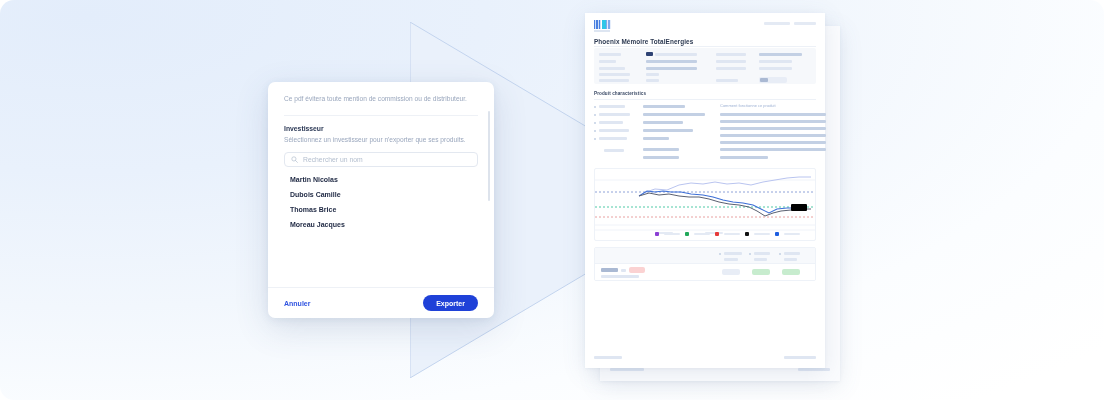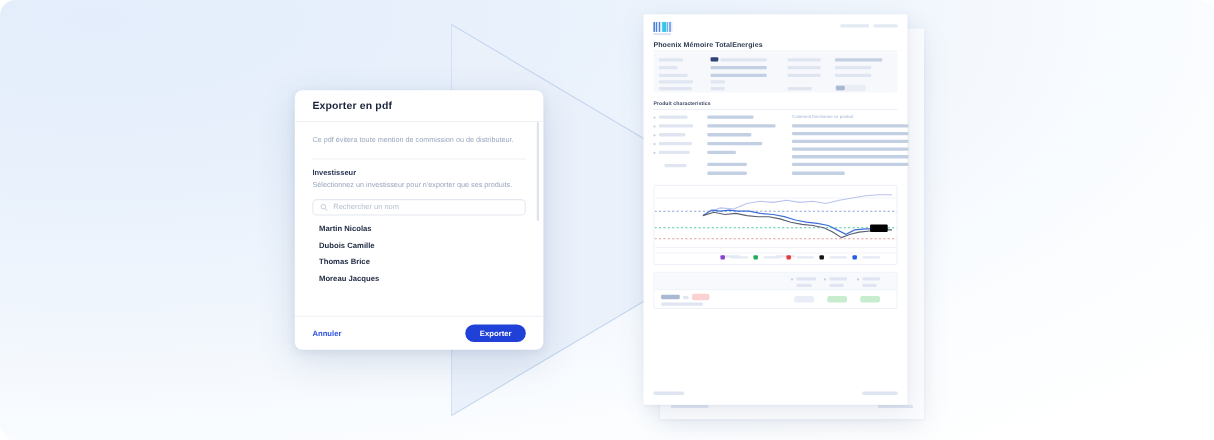--- a/index.html
+++ b/index.html
@@ -283,23 +283,20 @@
         </div>
 
         <div class="ln" style="left:9px;  bottom:9px; width:28px"></div>
         <div class="ln" style="right:9px; bottom:9px; width:32px"></div>
       </div>
     </div>
   </div>
 
   <div class="modal">
 
-    <div class="modal-head">
-      <div class="modal-title">Exporter en pdf</div>
-    </div>
 
     <div class="modal-body">
       <div class="modal-desc">Ce pdf évitera toute mention de commission ou de distributeur.</div>
       <div class="body-rule"></div>
 
       <div class="field-label">Investisseur</div>
       <div class="field-help">Sélectionnez un investisseur pour n'exporter que ses produits.</div>
 
       <div class="search-wrap">
         <svg width="7" height="7" viewBox="0 0 12 12">

